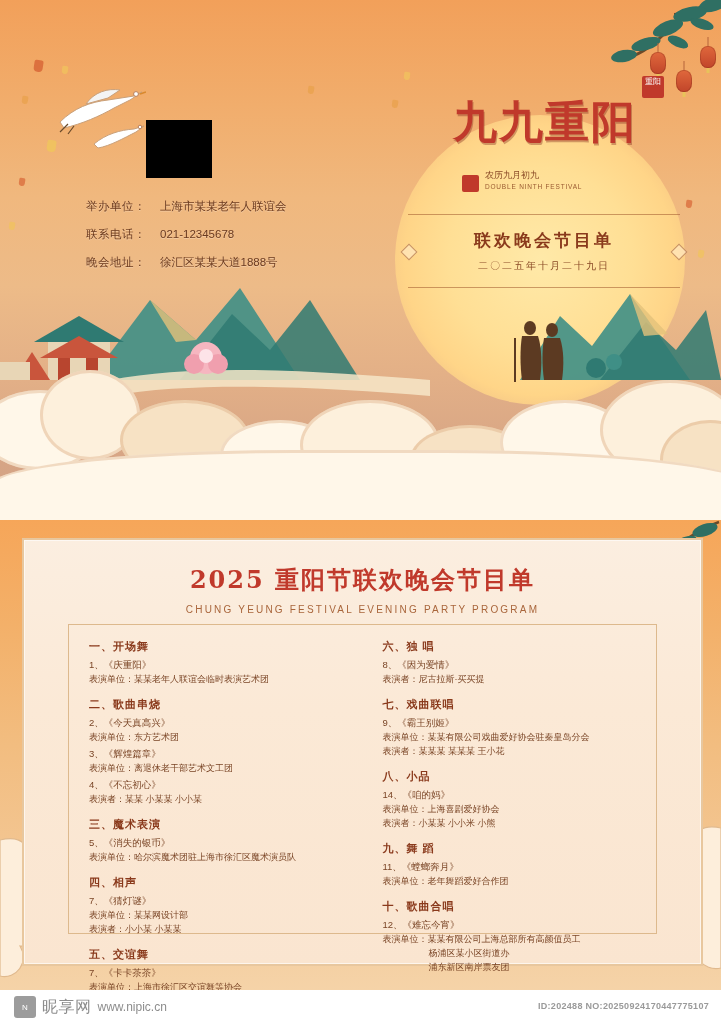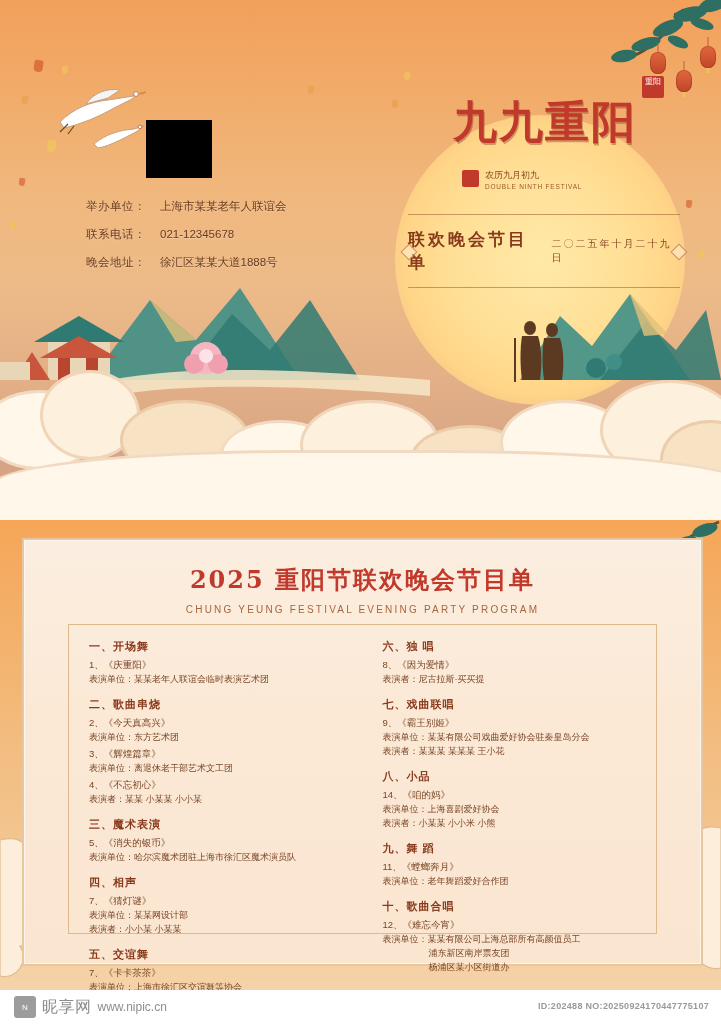--- a/index.html
+++ b/index.html
@@ -68,30 +68,30 @@
     font-family:"DejaVu Serif","Liberation Serif",serif;
     text-align:center;line-height:88px;
     text-shadow:1px 2px 0 rgba(120,30,20,.35);
   }
   .headline .seal{
     position:absolute;right:6px;top:-2px;width:22px;height:22px;background:#c0392b;color:#fff;
     font-size:8px;line-height:10px;text-align:center;padding:1px;box-sizing:border-box;
     letter-spacing:0;text-shadow:none;font-weight:normal;border-radius:2px;
   }
   .sub-seal{
-    position:absolute;left:462px;top:170px;display:flex;align-items:flex-start;gap:6px;
+    position:absolute;left:462px;top:170px;display:flex;align-items:flex-end;gap:6px;
   }
   .sub-seal .sq{width:17px;height:17px;background:#c0392b;border-radius:2px;}
   .sub-seal .txt{color:#8a4a26;font-size:9px;line-height:11px;}
   .sub-seal .txt .en{font-size:6.5px;letter-spacing:.8px;color:#9a5a30;}
 
   .banner{
     position:absolute;left:408px;top:214px;width:272px;height:72px;
     border-top:1px solid rgba(160,90,45,.55);border-bottom:1px solid rgba(160,90,45,.55);
-    display:flex;flex-direction:row;align-items:center;justify-content:center;gap:7px;
+    display:flex;flex-direction:column;align-items:center;justify-content:center;gap:7px;
   }
   .banner .t1{color:#8a3a1c;font-size:17px;letter-spacing:3px;font-weight:bold;}
   .banner .t2{color:#8a4a26;font-size:10px;letter-spacing:2px;}
   .banner .orn{position:absolute;width:10px;height:10px;border:1px solid rgba(160,90,45,.6);transform:rotate(45deg);background:rgba(255,240,215,.5);}
   .banner .orn.l{left:-5px;top:31px;}
   .banner .orn.r{right:-5px;top:31px;}
 
   
   .scene{position:absolute;left:0;bottom:90px;width:721px;height:200px;}
 
@@ -402,22 +402,22 @@
               <div class="nm">11、《螳螂奔月》</div>
               <div class="mt">表演单位：老年舞蹈爱好合作团</div>
             </div>
           </div>
 
           <div class="sect">
             <div class="sh">十、歌曲合唱</div>
             <div class="item">
               <div class="nm">12、《难忘今宵》</div>
               <div class="mt">表演单位：某某有限公司上海总部所有高颜值员工</div>
+              <div class="mt i">杨浦区某小区街道办</div>
               <div class="mt i">浦东新区南岸票友团</div>
-              <div class="mt i">杨浦区某小区街道办</div>
             </div>
           </div>
 
         </div>
 
       </div>
     </div>
   </div>
 
   <div class="footer">

